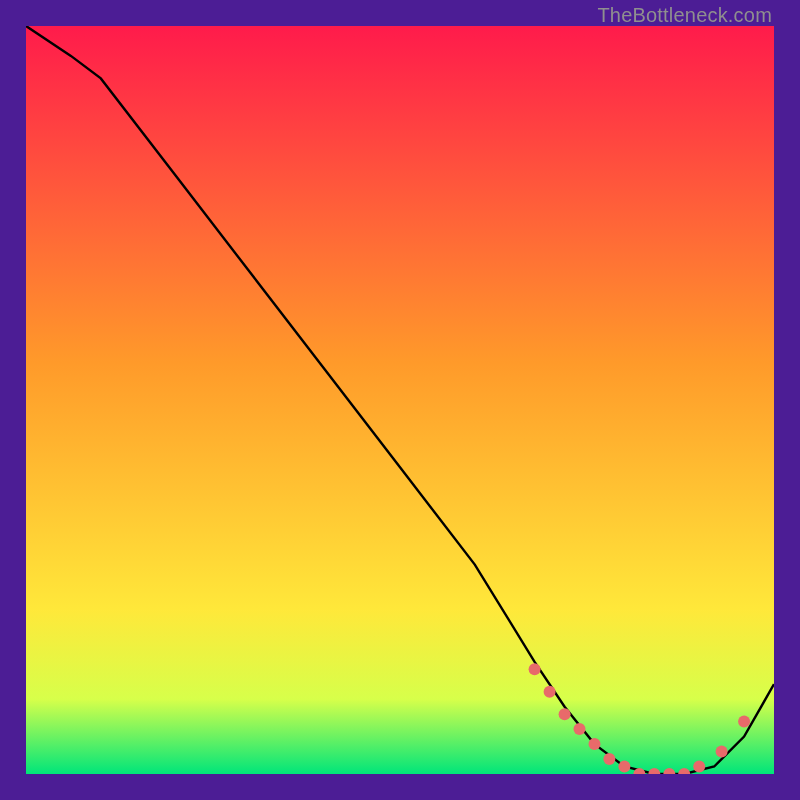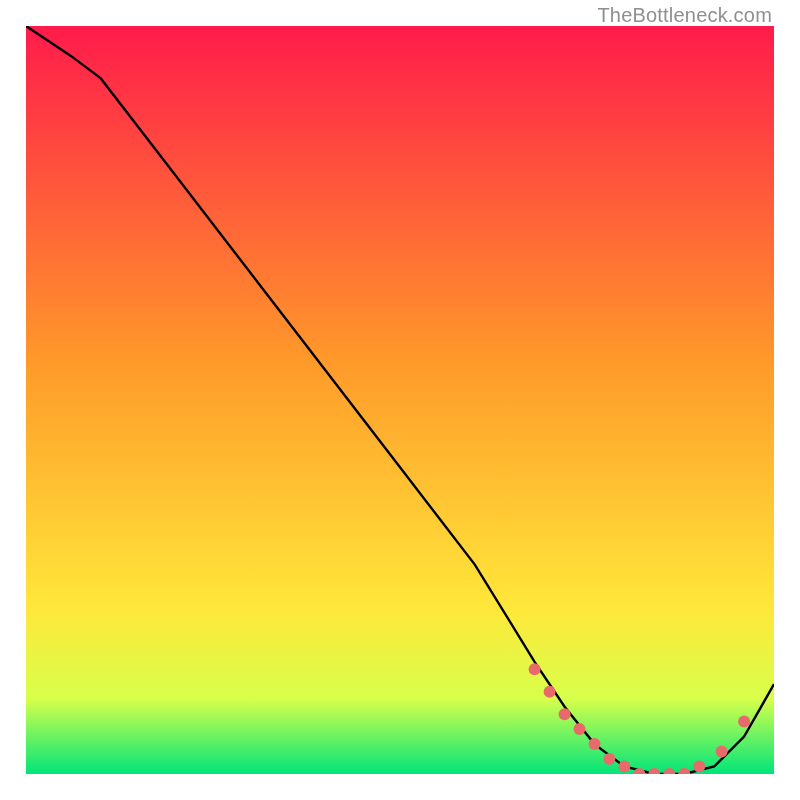--- a/index.html
+++ b/index.html
@@ -9,21 +9,21 @@
     height: 800px;
     background: #000;
     overflow: hidden;
     font-family: Arial, Helvetica, sans-serif;
   }
   .frame {
     position: absolute;
     top: 0; left: 0;
     width: 800px;
     height: 800px;
-    background: #ffffff;
+    background: #4c1d95;
   }
   .plot {
     position: absolute;
     top: 26px;
     left: 26px;
     width: 748px;
     height: 748px;
   }
   .attribution {
     position: absolute;

